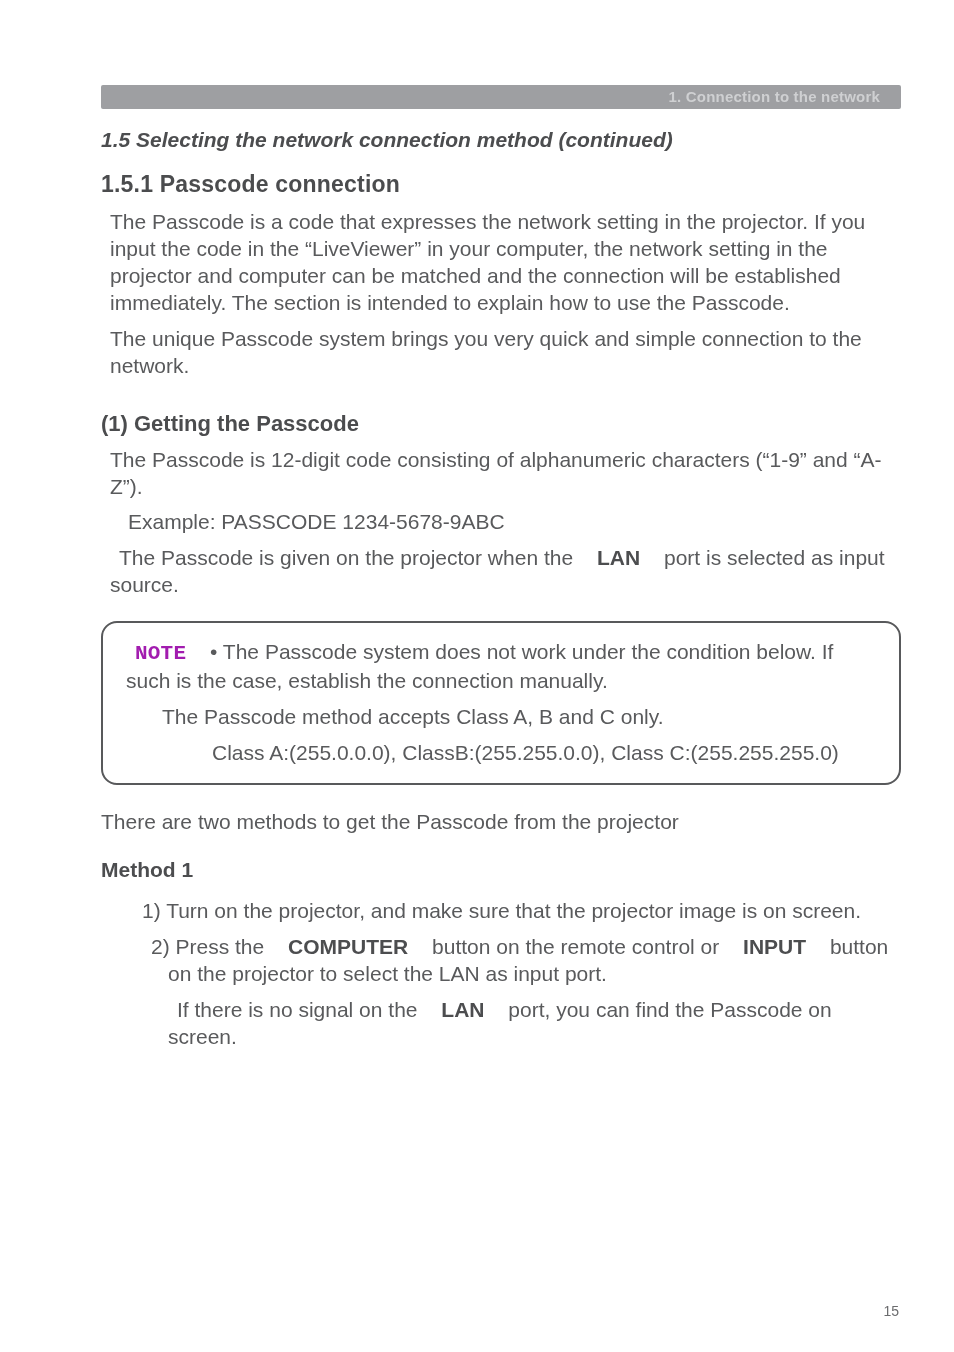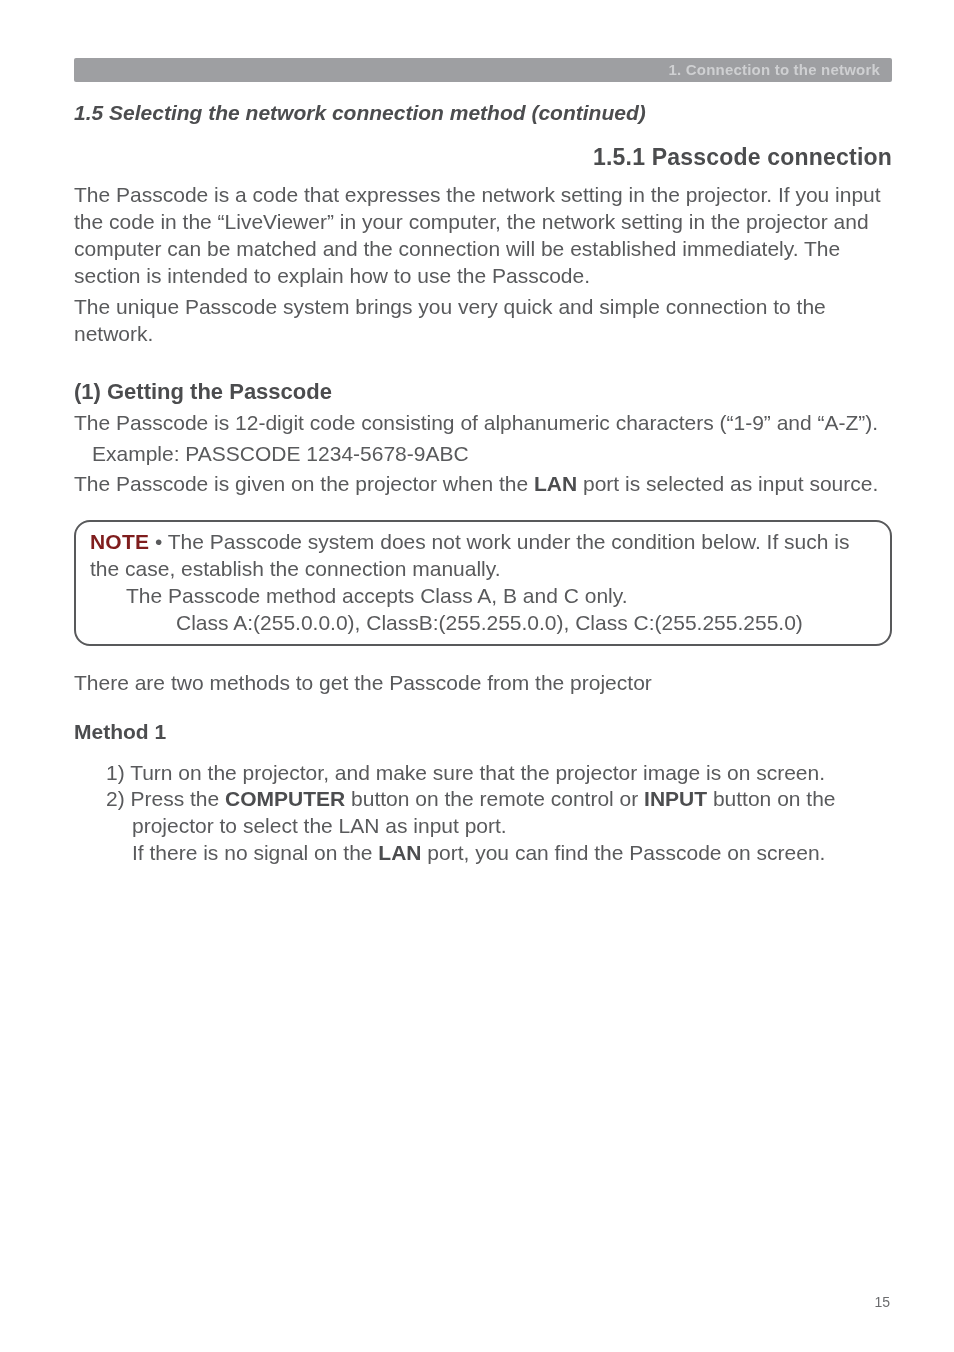--- a/index.html
+++ b/index.html
@@ -1,15 +1,15 @@
 <!DOCTYPE html>
 <html><head>
 <meta charset="utf-8">
 <style>
-  * { box-sizing: border-box; margin: 0; padding: 0; }
+  * { box-sizing: border-box; margin: 9px; padding: 0; }
   html, body { width: 954px; height: 1352px; }
   body {
     font-family: Arial, Helvetica, sans-serif;
     background: #ffffff;
     color: #595a5c;
     padding: 58px 62px 40px 74px;
     position: relative;
     font-size: 21px;
     line-height: 1.28;
   }
@@ -36,44 +36,43 @@
     color: #4c4d4f;
     margin-bottom: 16px;
   }
   h2.sect {
     font-family: Arial, Helvetica, sans-serif;
     font-weight: 900;
     font-size: 23px;
     color: #4b4c4e;
     margin-bottom: 10px;
     letter-spacing: 0.2px;
-    text-align: right;
   }
   .para { margin-bottom: 4px; }
   .block1 { margin-bottom: 30px; }
   h3.sub {
     font-family: Arial, Helvetica, sans-serif;
     font-weight: 900;
     font-size: 22px;
     color: #4b4c4e;
     margin-bottom: 4px;
   }
   .indent1 { padding-left: 18px; }
   .block2 { margin-bottom: 22px; }
   .note-box {
     border: 2.5px solid #58595b;
     border-radius: 16px;
     padding: 7px 14px 7px 14px;
     margin-bottom: 24px;
     color: #595a5c;
   }
   .note-label {
-    font-family: Liberation Sans, sans-serif;
+    font-family: Liberation Mono, monospace;
     font-weight: 900;
-    color: #7f1d1d;
+    color: #a21caf;
     letter-spacing: 0.2px;
   }
   .note-line2 { padding-left: 0; }
   .note-indent-a { padding-left: 36px; }
   .note-indent-b { padding-left: 86px; }
   .methods-intro { margin-bottom: 22px; }
   .method-label {
     font-weight: bold;
     color: #4c4d4f;
     margin-bottom: 14px;

